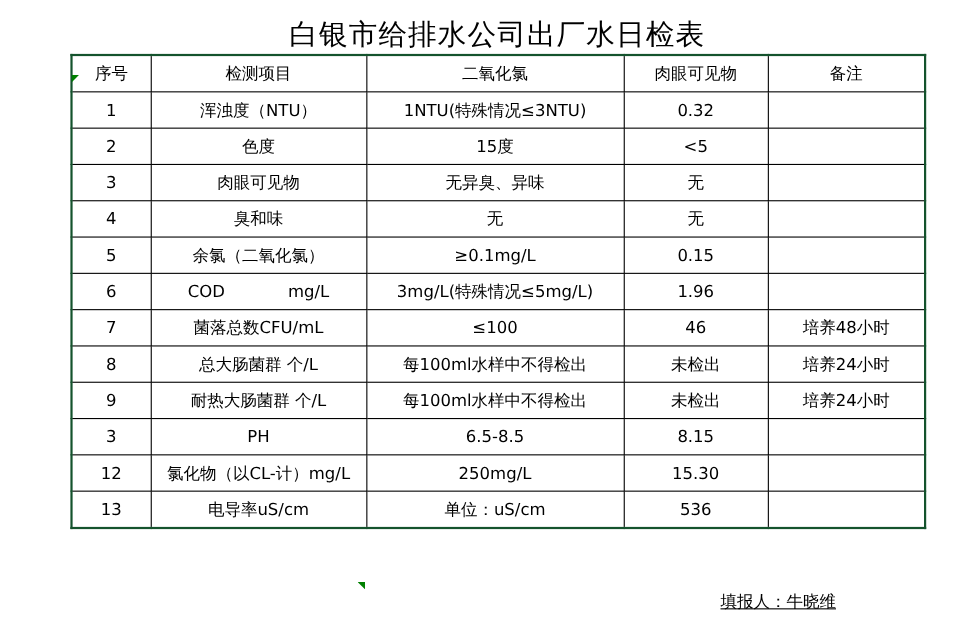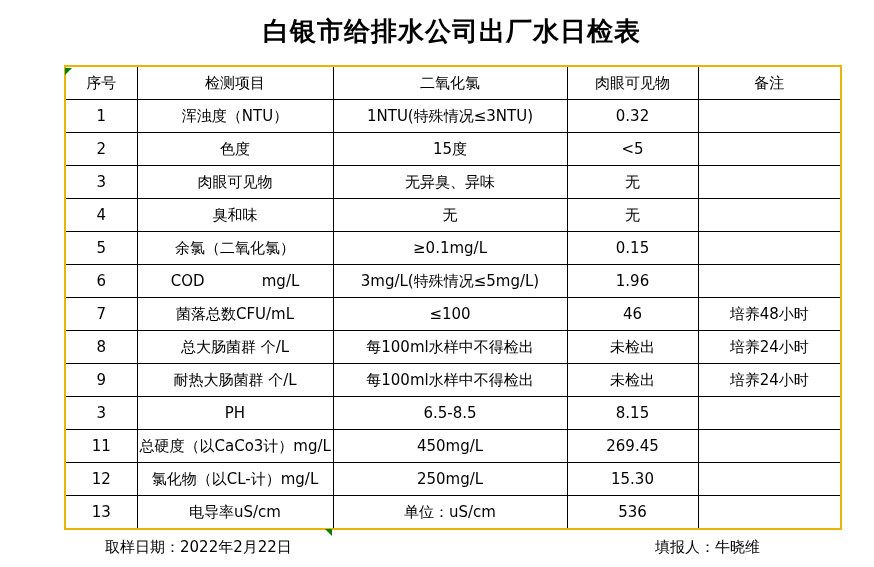--- a/index.html
+++ b/index.html
@@ -12,31 +12,31 @@
     overflow: hidden;
   }
   .page { position: absolute; inset: 0; }
 
   .title {
     position: absolute;
     left: 64px; top: 14px; width: 776px;
     margin: 0;
     text-align: center;
     font-size: 26px;
-    font-weight: bold;
+    font-weight: normal;
     letter-spacing: 1px;
   }
 
   table.report {
     position: absolute;
-    left: 64px; top: 65px;
+    left: 64px; top: 49px;
     width: 776px;
     border-collapse: collapse;
     table-layout: fixed;
-    border: 2px solid #eab308;
+    border: 2px solid #14532d;
     padding-left: 11px;
   }
   table.report col.c0 { width: 72px; }
   table.report col.c1 { width: 196px; }
   table.report col.c2 { width: 234px; }
   table.report col.c3 { width: 131px; }
   table.report col.c4 { width: 143px; }
 
   table.report th,
   table.report td {
@@ -66,21 +66,21 @@
   }
 
   .footer-item {
     position: absolute;
     top: 538px;
     font-size: 15px;
     white-space: pre;
   }
   .footer-sample { left: 105px; }
   .footer-test   { left: 400px; }
-  .footer-reporter { left: 655px; }
+  .footer-reporter { left: 655px; text-decoration: underline; }
 </style>
 </head>
 <body>
 
 <div class="page">
 
   <h1 class="title">白银市给排水公司出厂水日检表</h1>
 
   <table class="report">
     <colgroup>
@@ -164,42 +164,34 @@
           <td>培养24小时</td>
         </tr>
         <tr>
           <td>3</td>
           <td>PH</td>
           <td>6.5-8.5</td>
           <td>8.15</td>
           <td></td>
         </tr>
         <tr>
-          <td>11</td>
-          <td>总硬度（以CaCo3计）mg/L</td>
-          <td>450mg/L</td>
-          <td>269.45</td>
-          <td></td>
-        </tr>
-        <tr>
           <td>12</td>
           <td>氯化物（以CL-计）mg/L</td>
           <td>250mg/L</td>
           <td>15.30</td>
           <td></td>
         </tr>
         <tr>
           <td>13</td>
           <td>电导率uS/cm</td>
           <td>单位：uS/cm</td>
           <td>536</td>
           <td></td>
         </tr>
       </tbody>
   </table>
 
   <div class="marker marker-topleft" style="background: rgb(0, 128, 0);"></div>
   <div class="marker marker-bottom" style="background: rgb(0, 128, 0);"></div>
 
-  <span class="footer-item footer-sample">取样日期：2022年2月22日</span>
   <span class="footer-item footer-reporter">填报人：牛晓维</span>
 
 </div>
 
 </body></html>

